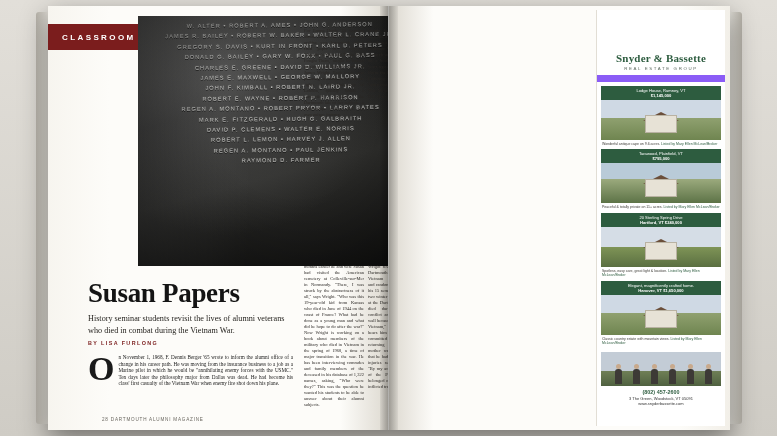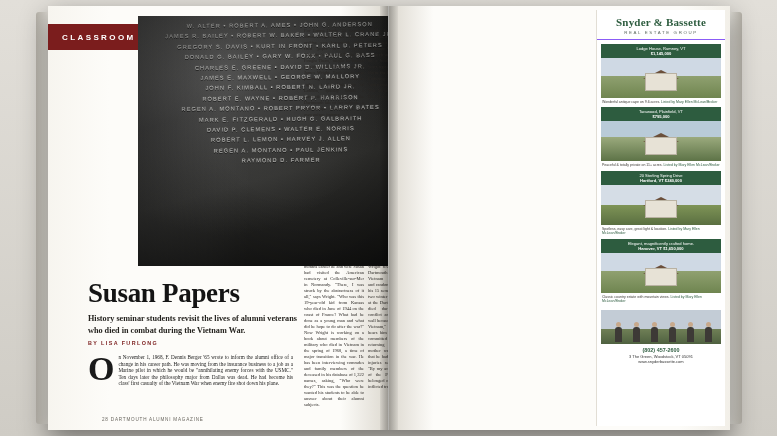--- a/index.html
+++ b/index.html
@@ -69,21 +69,21 @@
     position:absolute;inset:0;
     background:radial-gradient(ellipse at 55% 45%, rgba(0,0,0,0) 35%, rgba(0,0,0,.55) 100%);
   }
   .headline{
     position:absolute;left:40px;top:272px;width:200px;
     font-family:"Liberation Serif",serif;font-weight:bold;font-size:27px;
     color:#141414;letter-spacing:-.3px;
   }
   .deck{
     position:absolute;left:40px;top:307px;width:210px;
-    font-family:"Liberation Serif",serif;font-size:8.2px;line-height:11.5px;color:#25231f;font-weight:bold;
+    font-family:"Liberation Serif",serif;font-size:8.2px;line-height:11.5px;color:#25231f;
   }
   .byline{
     position:absolute;left:40px;top:334px;
     font-family:"Liberation Sans",sans-serif;font-size:5.4px;letter-spacing:1.4px;
     color:#7b1d1d;font-weight:bold;
   }
   .dropcap{
     float:left;font-family:"Liberation Serif",serif;font-size:34px;line-height:27px;
     font-weight:bold;margin:1px 4px 0 0;color:#1a1a1a;
   }
@@ -107,21 +107,21 @@
     font-family:"Liberation Sans",sans-serif;font-size:4.6px;letter-spacing:.8px;color:#6a6760;
   }
 
   
   .adrail{
     position:absolute;left:596px;top:10px;width:128px;height:416px;
     background:#ffffff;border-left:1px solid #e2ded5;
     overflow:hidden;
   }
   .adhead{
-    padding:6px 6px 4px;text-align:center;border-bottom:1px solid #8b5cf6;background:#fff;
+    padding:6px 6px 4px;text-align:center;border-bottom:7px solid #8b5cf6;background:#fff;margin-top:36px;
   }
   .adhead .brand{
     font-family:"Liberation Serif",serif;font-size:11px;color:#2d5c3f;font-weight:bold;letter-spacing:.2px;
   }
   .adhead .sub{
     font-family:"Liberation Sans",sans-serif;font-size:4.4px;letter-spacing:1.6px;color:#5d6b60;margin-top:2px;
   }
   .adgrid{display:flex;flex-direction:column;gap:3px;padding:4px;}
   .listing{width:59px;}
   .listing .bar{

